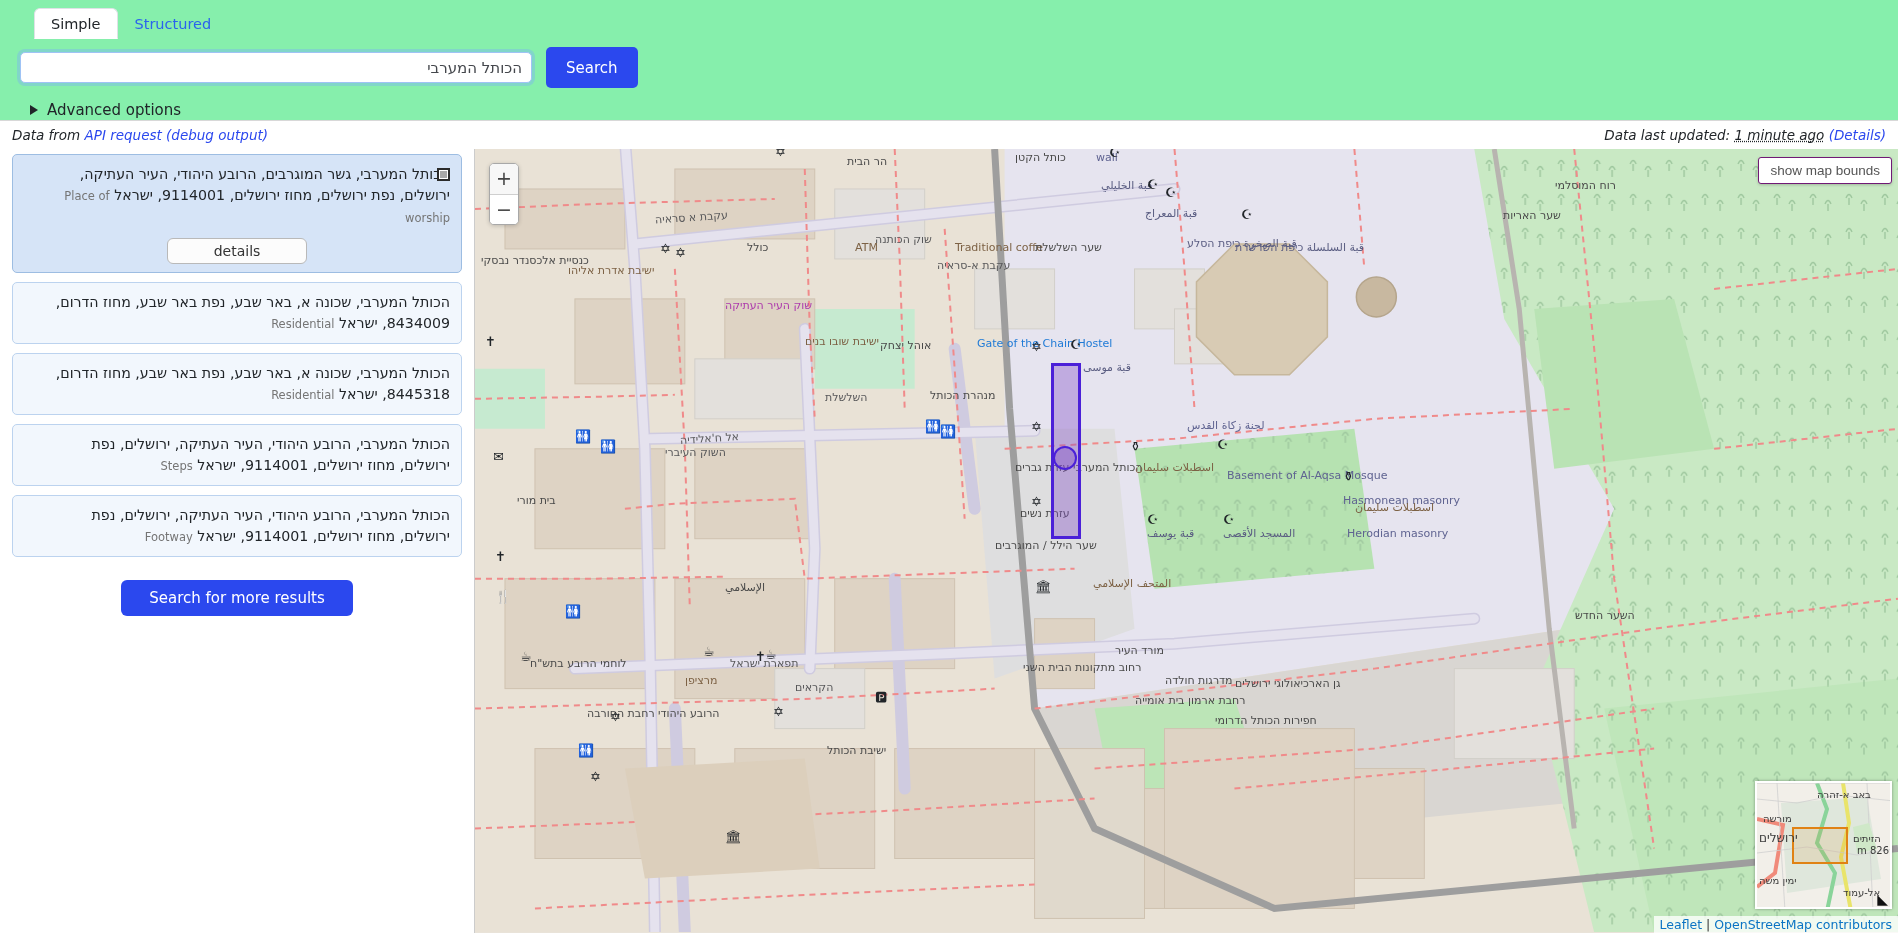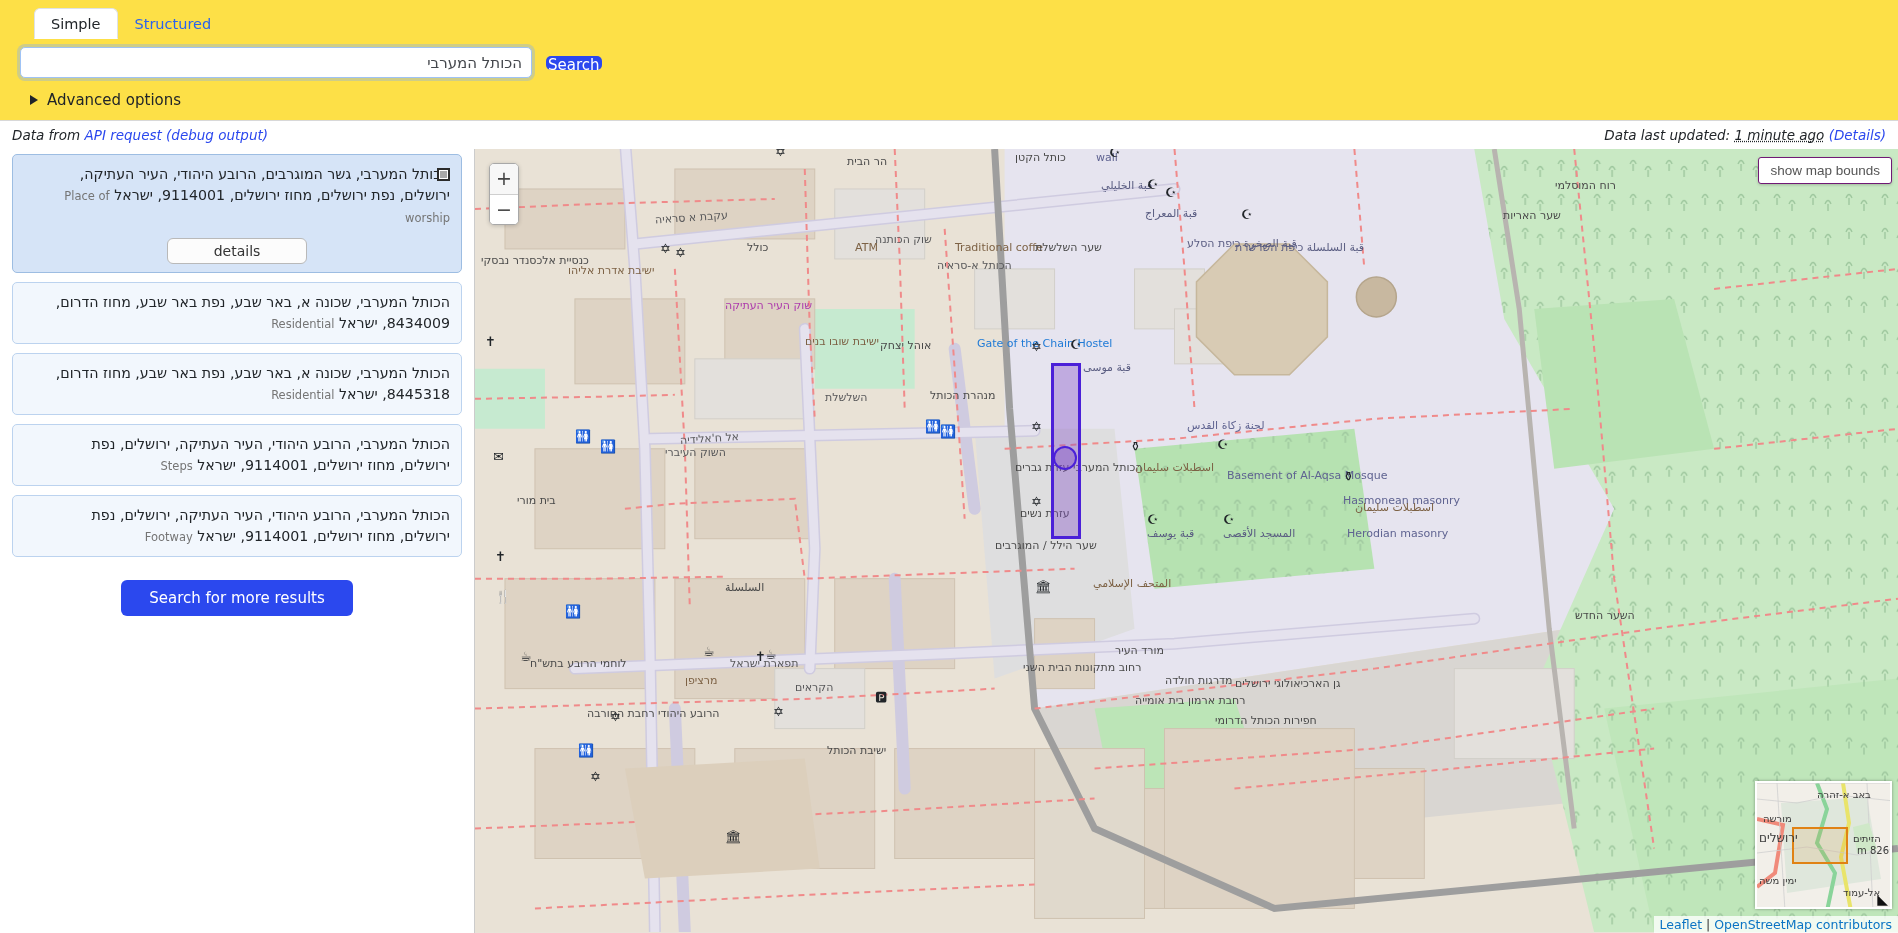--- a/index.html
+++ b/index.html
@@ -9,21 +9,21 @@
     width: 1898px; height: 933px;
     overflow: hidden;
     background: #fff;
     font-family: "DejaVu Sans", "Liberation Sans", sans-serif;
     font-size: 14px;
     color: #212529;
   }
 
   
   #search-panel {
-    background: #fde047;
+    background: #86efac;
     border-bottom: 1px solid #d8d8d8;
     padding: 6px 12px 10px 12px;
     height: 121px;
   }
   #tabs {
     display: flex;
     align-items: flex-end;
     gap: 0;
     height: 32px;
     padding-left: 22px;
@@ -66,22 +66,22 @@
     box-shadow: 0 0 0 3px rgba(120,170,255,0.35);
     background: #fff;
     direction: rtl;
     text-align: right;
   }
   #search-button {
     background: #2b48ee;
     color: #fff;
     border: none;
     border-radius: 5px;
-    height: 14px;
-    padding: 0 2px;
+    height: 41px;
+    padding: 0 20px;
     font-size: 15px;
     font-family: "DejaVu Sans", "Liberation Sans", sans-serif;
     cursor: pointer;
   }
   #advanced-row {
     margin-top: 13px;
     padding-left: 18px;
     font-size: 15px;
     color: #212529;
     cursor: pointer;
@@ -506,21 +506,21 @@
       <polygon points="150,620 330,610 345,720 170,730" fill="#dccfbc"></polygon>
     </svg>
 
     <div id="highlight-shape"></div>
     <div id="highlight-node"></div>
 
     <div id="map-labels">
         <div class="lbl road" style="left: 180px; top: 62px; transform: rotate(-4deg);">עקבת א סראיה</div>
         <div class="lbl road" style="left: 205px; top: 283px; transform: rotate(-4deg);">אל ח'אלידיה</div>
         <div class="lbl road" style="left: 400px; top: 84px;">שוק הכותנה</div>
-        <div class="lbl road" style="left: 462px; top: 110px;">הכותל א-סראיה</div>
+        <div class="lbl road" style="left: 462px; top: 110px;">עקבת א-סראיה</div>
         <div class="lbl brown" style="left: 93px; top: 115px;">ישיבת אדרת אליהו</div>
         <div class="lbl brown" style="left: 330px; top: 186px;">ישיבת שובו בנים</div>
         <div class="lbl he" style="left: 272px; top: 92px;">כולל</div>
         <div class="lbl he" style="left: 6px; top: 105px;">כנסיית אלכסנדר נבסקי</div>
         <div class="lbl purple" style="left: 250px; top: 150px;">שוק העיר העתיקה</div>
         <div class="lbl he" style="left: 405px; top: 190px;">אוהל יצחק</div>
         <div class="lbl brown" style="left: 380px; top: 92px;">ATM</div>
         <div class="lbl brown" style="left: 480px; top: 92px;">Traditional coffe</div>
         <div class="lbl he" style="left: 560px; top: 92px;">שער השלשלת</div>
         <div class="lbl hostel" style="left: 502px; top: 188px;">Gate of the Chain Hostel</div>
@@ -543,21 +543,21 @@
         <div class="lbl brown" style="left: 618px; top: 428px;">المتحف الإسلامي</div>
         <div class="lbl blue" style="left: 868px; top: 345px;">Hasmonean masonry</div>
         <div class="lbl blue" style="left: 872px; top: 378px;">Herodian masonry</div>
         <div class="lbl brown" style="left: 880px; top: 352px;">اسطبلات سليمان</div>
         <div class="lbl he" style="left: 660px; top: 545px;">רחבת ארמון בית אומייה</div>
         <div class="lbl he" style="left: 112px; top: 558px;">הרובע היהודי רחבת החורבה</div>
         <div class="lbl he" style="left: 55px; top: 508px;">לוחמי הרובע בתש"ח</div>
         <div class="lbl road" style="left: 255px; top: 508px;">תפארת ישראל</div>
         <div class="lbl brown" style="left: 210px; top: 525px;">מרציפן</div>
         <div class="lbl road" style="left: 320px; top: 532px;">הקראים</div>
-        <div class="lbl he" style="left: 250px; top: 432px;">السلسلة</div>
+        <div class="lbl he" style="left: 250px; top: 432px;">الإسلامي</div>
         <div class="lbl he" style="left: 10px; top: 345px; margin-left: 32px;">בית מורי</div>
         <div class="lbl he" style="left: 640px; top: 495px;">מורד העיר</div>
         <div class="lbl he" style="left: 548px; top: 512px;">רחוב מתקונות הבית השני</div>
         <div class="lbl he" style="left: 372px; top: 6px;">הר הבית</div>
         <div class="lbl he" style="left: 540px; top: 2px;">כותל הקטן</div>
         <div class="lbl blue" style="left: 578px; top: 2px; padding-left: 43px;">wall</div>
         <div class="lbl he" style="left: 690px; top: 525px;">מדרגות חולדה</div>
         <div class="lbl he" style="left: 760px; top: 528px;">גן הארכיאולוגי ירושלים</div>
         <div class="lbl he" style="left: 740px; top: 565px;">חפירות הכותל הדרומי</div>
         <div class="lbl he" style="left: 1080px; top: 30px;">רוח המוסלמי</div>

